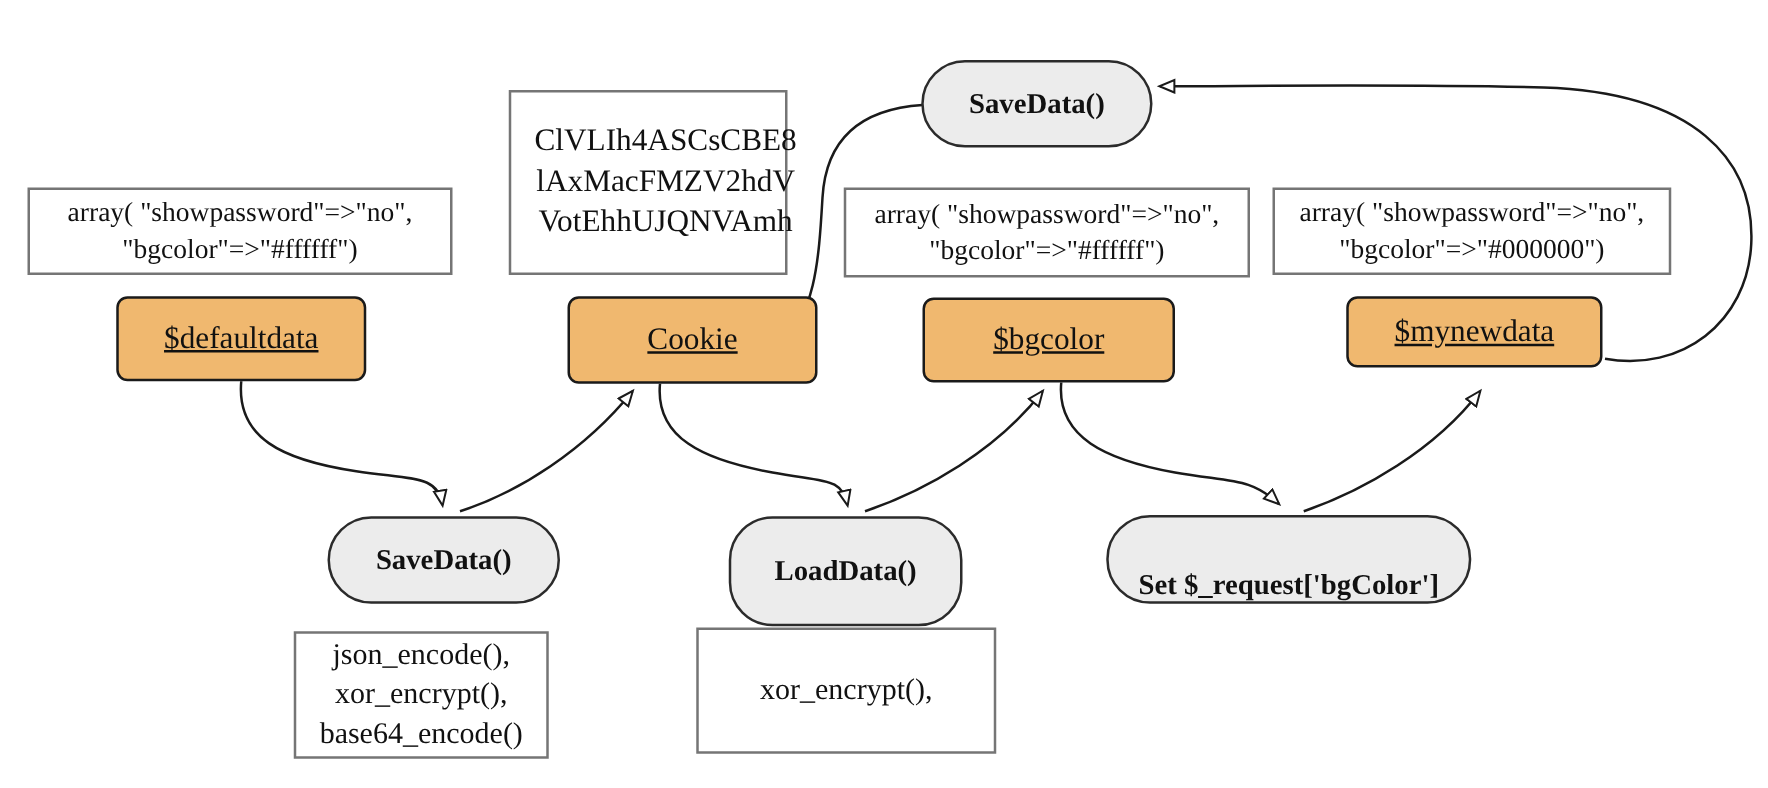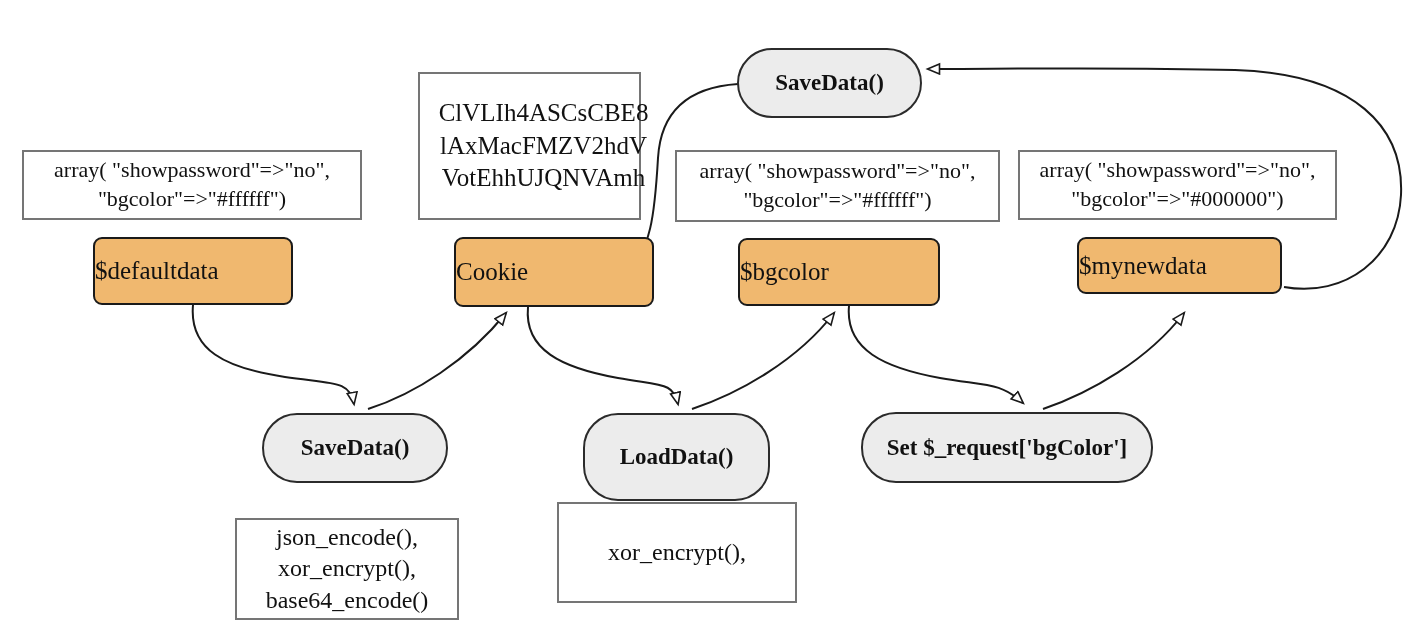--- a/index.html
+++ b/index.html
@@ -24,23 +24,24 @@
   }
   .note.small{font-size:22px;}
   .note.code{font-size:25px;}
   .note.fn{font-size:24px;}
   .note span{display:block;}
   .data-node{
     position:absolute;
     background:var(--data-node-fill,#F0B86F);
     border:2px solid var(--data-node-border,#1a1a1a);
     border-radius:9px;
-    display:flex;align-items:center;
+    display:flex;justify-content:center;align-items:center;
     font-size:25px;color:#111;
     box-sizing:border-box;
+    text-decoration:underline;
   }
   .process-node{
     position:absolute;
     background:var(--process-fill,#ECECEC);
     border:2px solid var(--process-border,#2b2b2b);
     border-radius:35px;
     display:flex;justify-content:center;align-items:center;
     font-size:23px;font-weight:bold;color:#111;
     box-sizing:border-box;
   }
@@ -64,37 +65,37 @@
     <path class="edge" d="M 1043 409 C 1090 393 1148 360 1184 313" marker-end="url(#openArrow)"></path>
     <path class="edge" d="M 1284 287 C 1345 298 1398 258 1401 195 C 1404 128 1356 74 1235 70 C 1120 67 1000 69 928 69" marker-end="url(#openArrow)"></path>
     <path class="edge" d="M 738 84 C 692 87 661 108 658 158 C 655 210 652 254 622 277" marker-end="url(#openArrow)"></path>
   </svg>
 
   <div class="note small" style="left:22px;top:150px;width:340px;height:70px;">
     <span>array( "showpassword"=&gt;"no",</span>
     <span>"bgcolor"=&gt;"#ffffff")</span>
   </div>
 
-  <div class="note code" style="left:418px;top:72px;width:223px;height:148px;padding-left:28px;">
+  <div class="note code" style="left:407px;top:72px;width:223px;height:148px;padding-left:28px;">
     <span>ClVLIh4ASCsCBE8</span>
     <span>lAxMacFMZV2hdV</span>
     <span>VotEhhUJQNVAmh</span>
   </div>
 
   <div class="note small" style="left:675px;top:150px;width:325px;height:72px;">
     <span>array( "showpassword"=&gt;"no",</span>
     <span>"bgcolor"=&gt;"#ffffff")</span>
   </div>
 
   <div class="note small" style="left:1018px;top:150px;width:319px;height:70px;">
     <span>array( "showpassword"=&gt;"no",</span>
     <span>"bgcolor"=&gt;"#000000")</span>
   </div>
 
-  <div class="note fn" style="left:235px;top:518px;width:224px;height:102px;">
+  <div class="note fn" style="left:235px;top:505px;width:204px;height:102px;">
     <span>json_encode(),</span>
     <span>xor_encrypt(),</span>
     <span>base64_encode()</span>
   </div>
 
   <div class="note fn" style="left:557px;top:502px;width:240px;height:101px;">
     <span>xor_encrypt(),</span>
   </div>
 
   <div class="data-node" style="left:93px;top:237px;width:200px;height:68px;">
@@ -118,17 +119,17 @@
   </div>
 
   <div class="process-node" style="left:262px;top:413px;width:186px;height:70px;">
     <span>SaveData()</span>
   </div>
 
   <div class="process-node" style="left:583px;top:413px;width:187px;height:88px;">
     <span>LoadData()</span>
   </div>
 
-  <div class="process-node" style="left:861px;top:412px;width:292px;height:71px;">
+  <div class="process-node" style="left:885px;top:412px;width:292px;height:71px;align-items:flex-end;">
     <span>Set $_request['bgColor']</span>
   </div>
 
 </div>
 
 </body></html>

